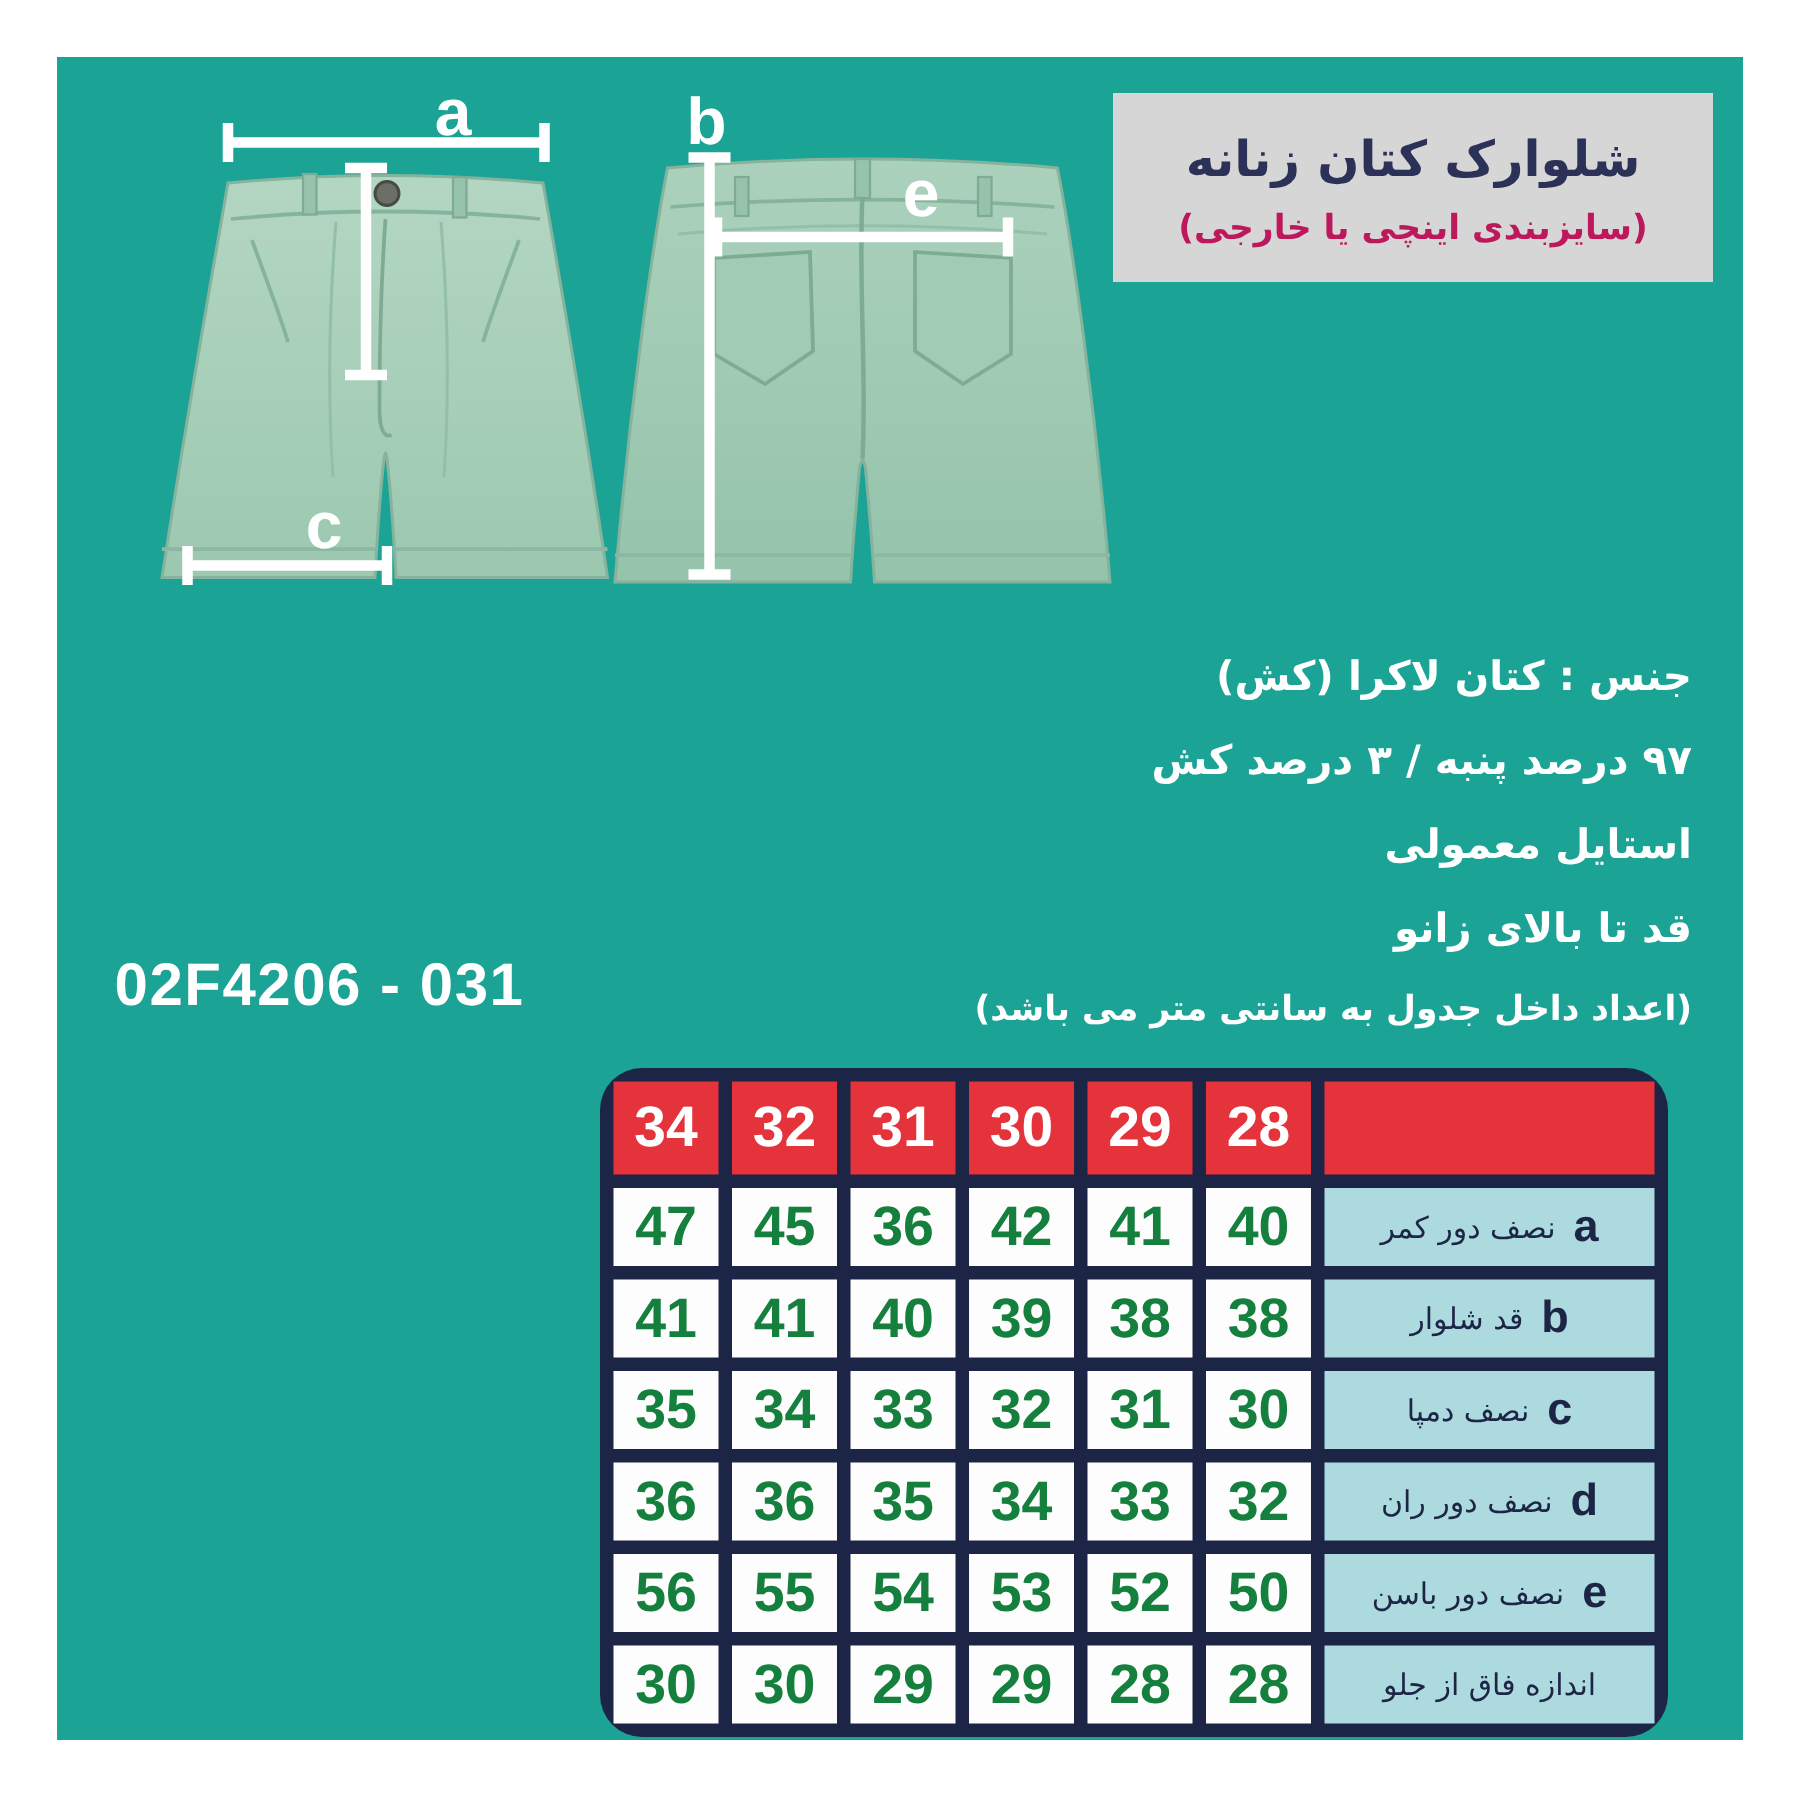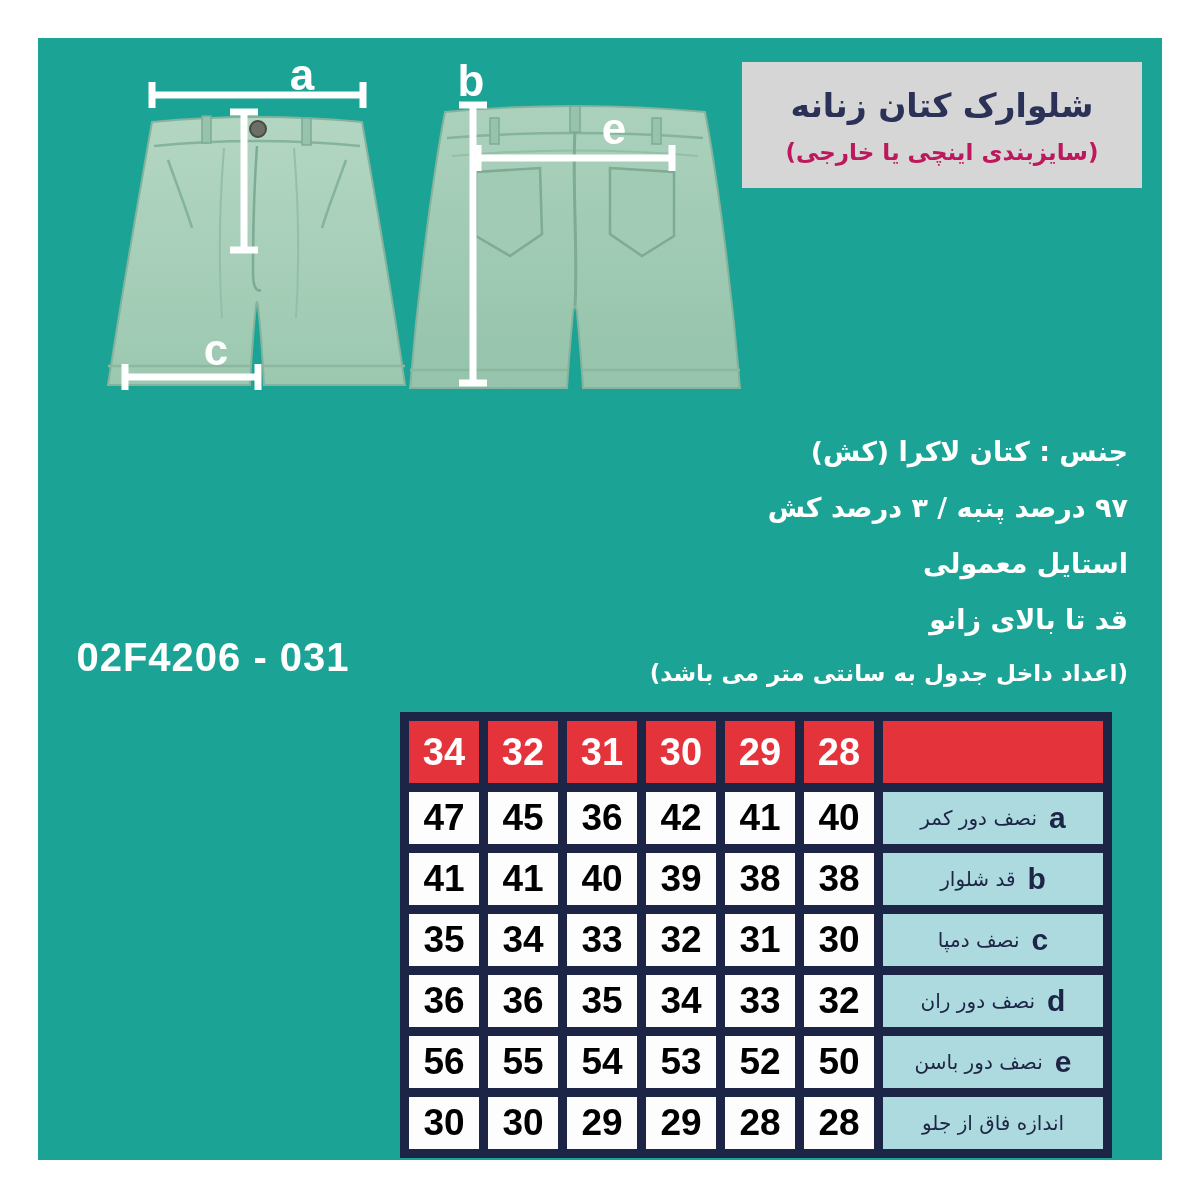--- a/index.html
+++ b/index.html
@@ -25,25 +25,25 @@
   .info-lines{position:absolute;right:34px;top:398px;width:760px;direction:rtl;
               font-family:"DejaVu Sans",sans-serif;color:#ffffff;font-weight:bold;}
   .info-lines .line{font-size:27px;margin-bottom:25px;}
   .info-lines .line.small{font-size:23px;margin-bottom:12px;}
 
   
   .size-table{position:absolute;left:362px;top:674px;width:712px;height:446px;background:#1d2547;
               box-sizing:border-box;padding:9px;display:grid;
               grid-template-columns:repeat(6,70px) 1fr;
               grid-template-rows:62px repeat(6,52px);
-              gap:9px;}
+              gap:9px;border-radius:28px;}
   .cell{display:flex;align-items:center;justify-content:center;}
   .cell.head{background:#e5333b;color:#ffffff;font-weight:bold;font-size:38px;}
   .cell.head.corner{background:#e5333b;}
-  .cell.val{background:#fdfdfd;color:#000000;font-weight:bold;font-size:37px;}
+  .cell.val{background:#fdfdfd;color:#15803d;font-weight:bold;font-size:37px;}
   .cell.lbl{background:#addade;color:#1d2547;direction:rtl;gap:12px;padding:0 14px;}
   .cell.lbl .letter{font-family:"Liberation Sans",sans-serif;font-weight:bold;font-size:30px;line-height:1;}
   .cell.lbl .fa{font-family:"DejaVu Sans",sans-serif;font-weight:normal;font-size:20px;white-space:nowrap;}
 </style>
 </head>
 <body>
 
 <div class="page">
   <div class="panel">
 

